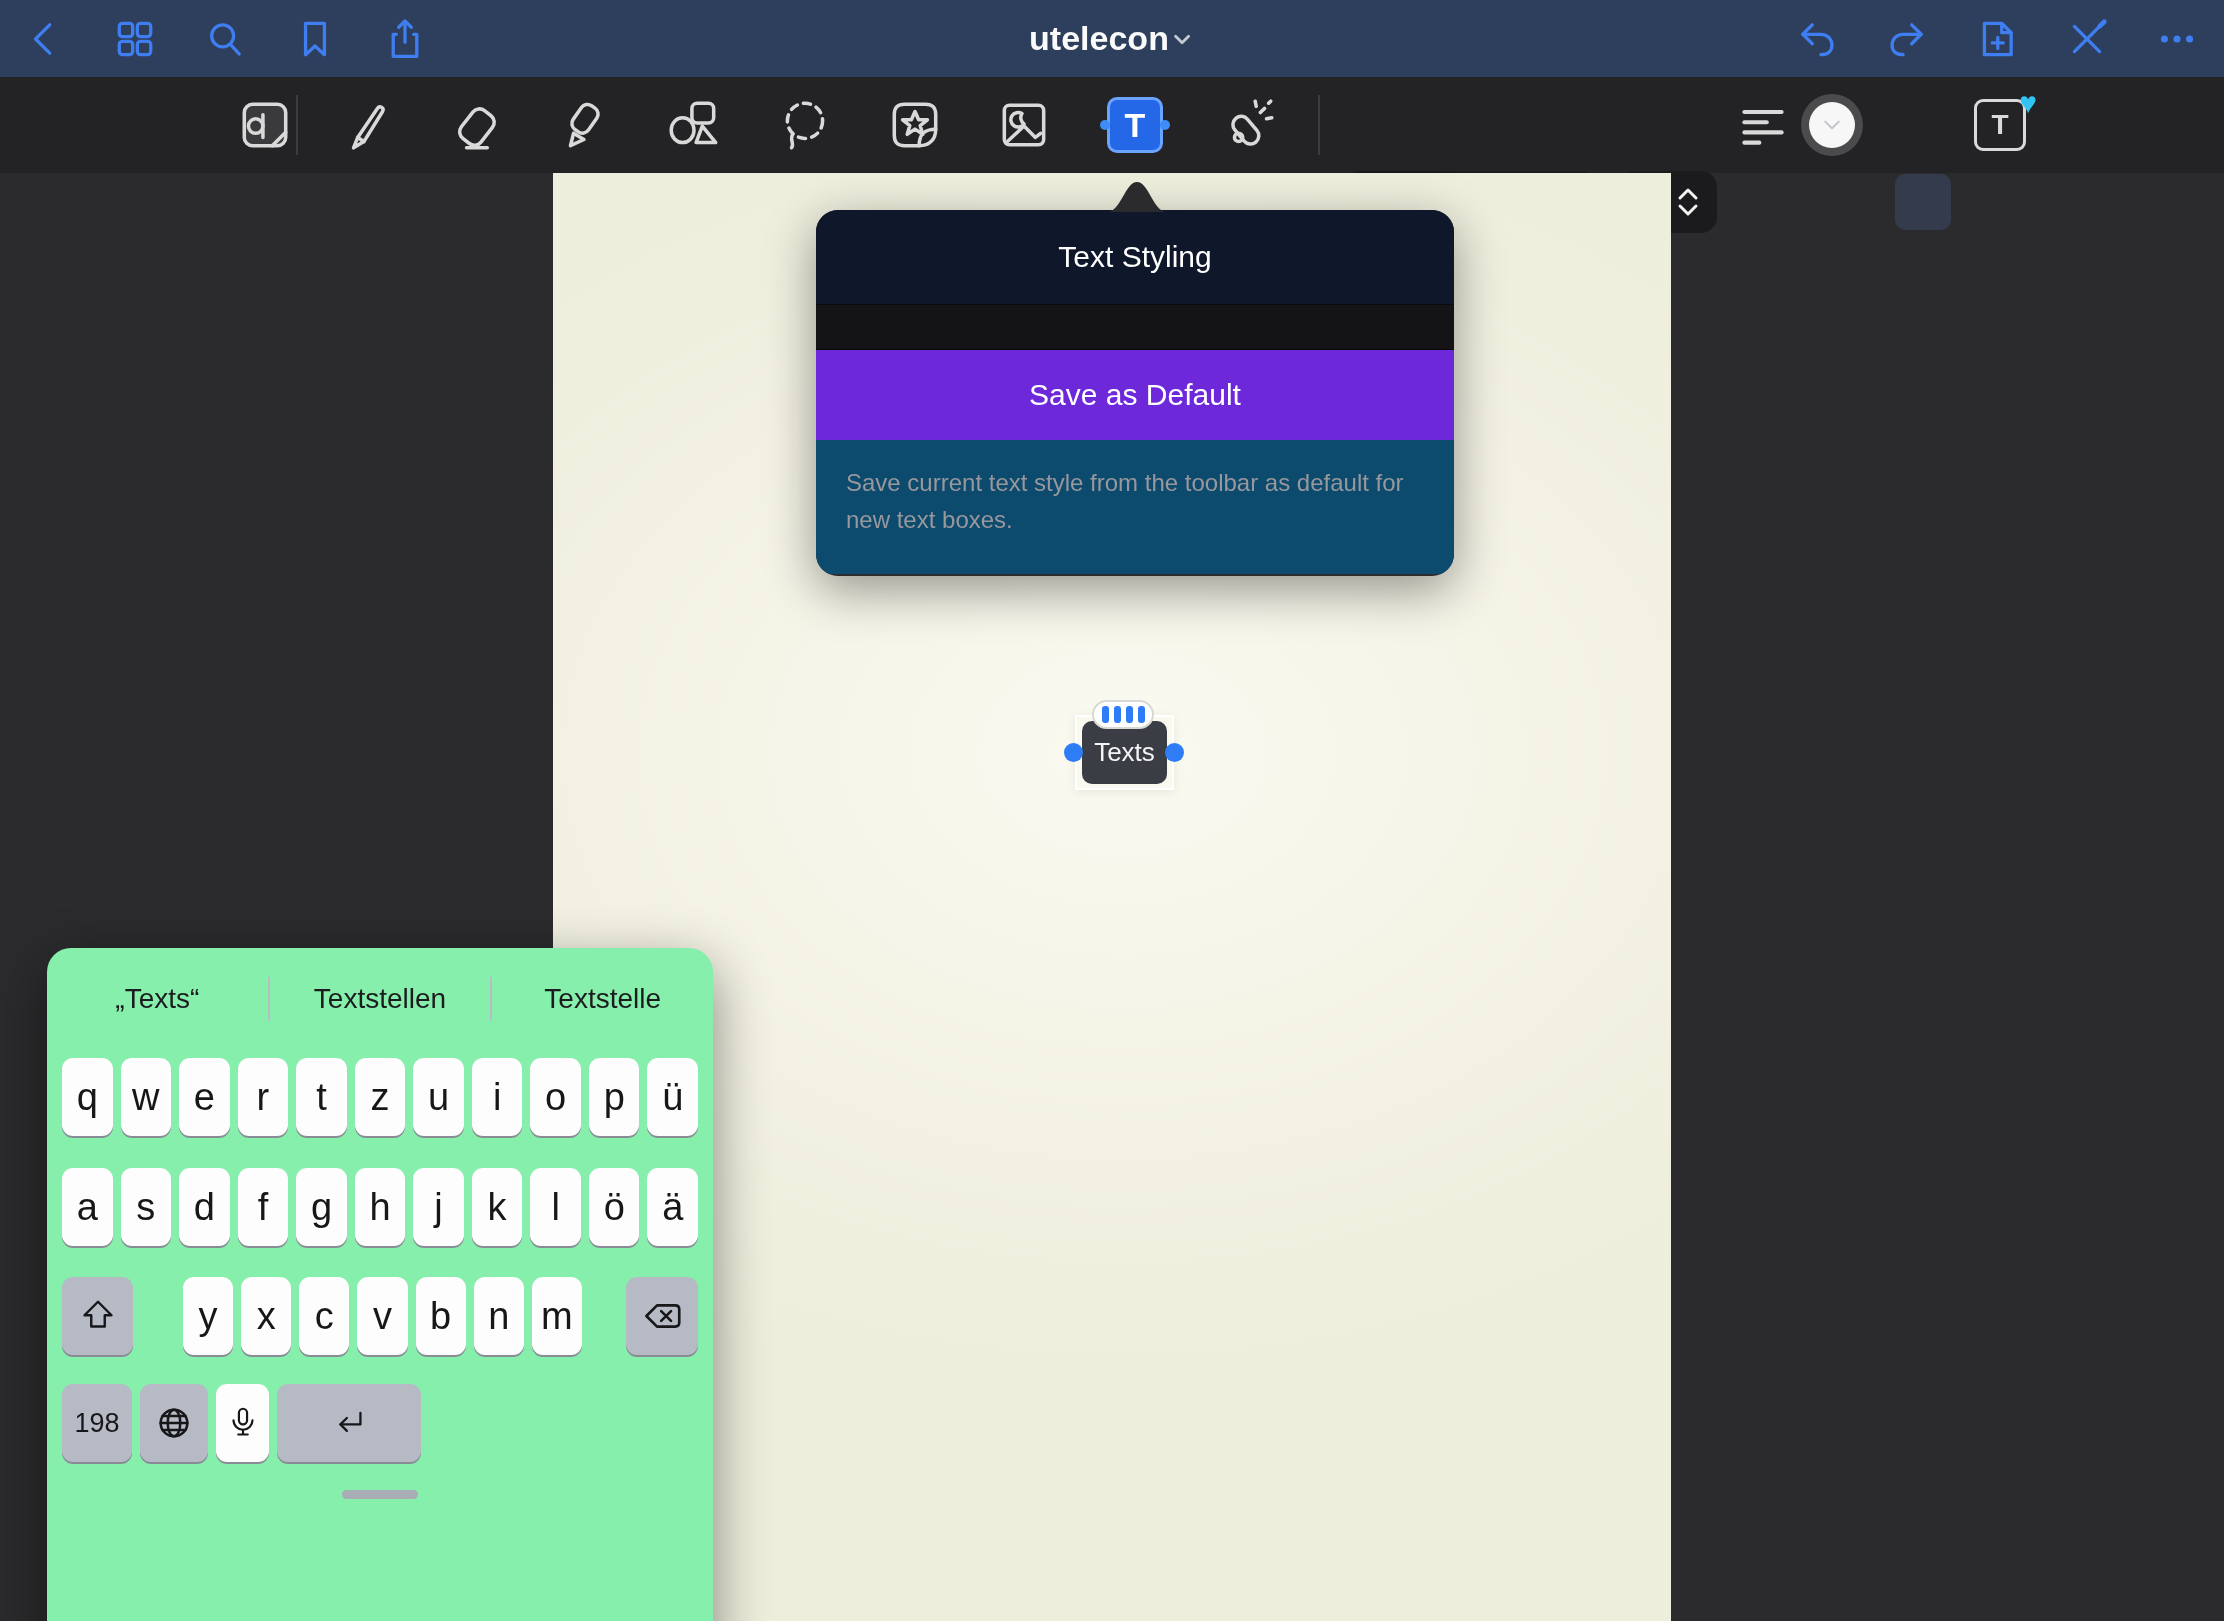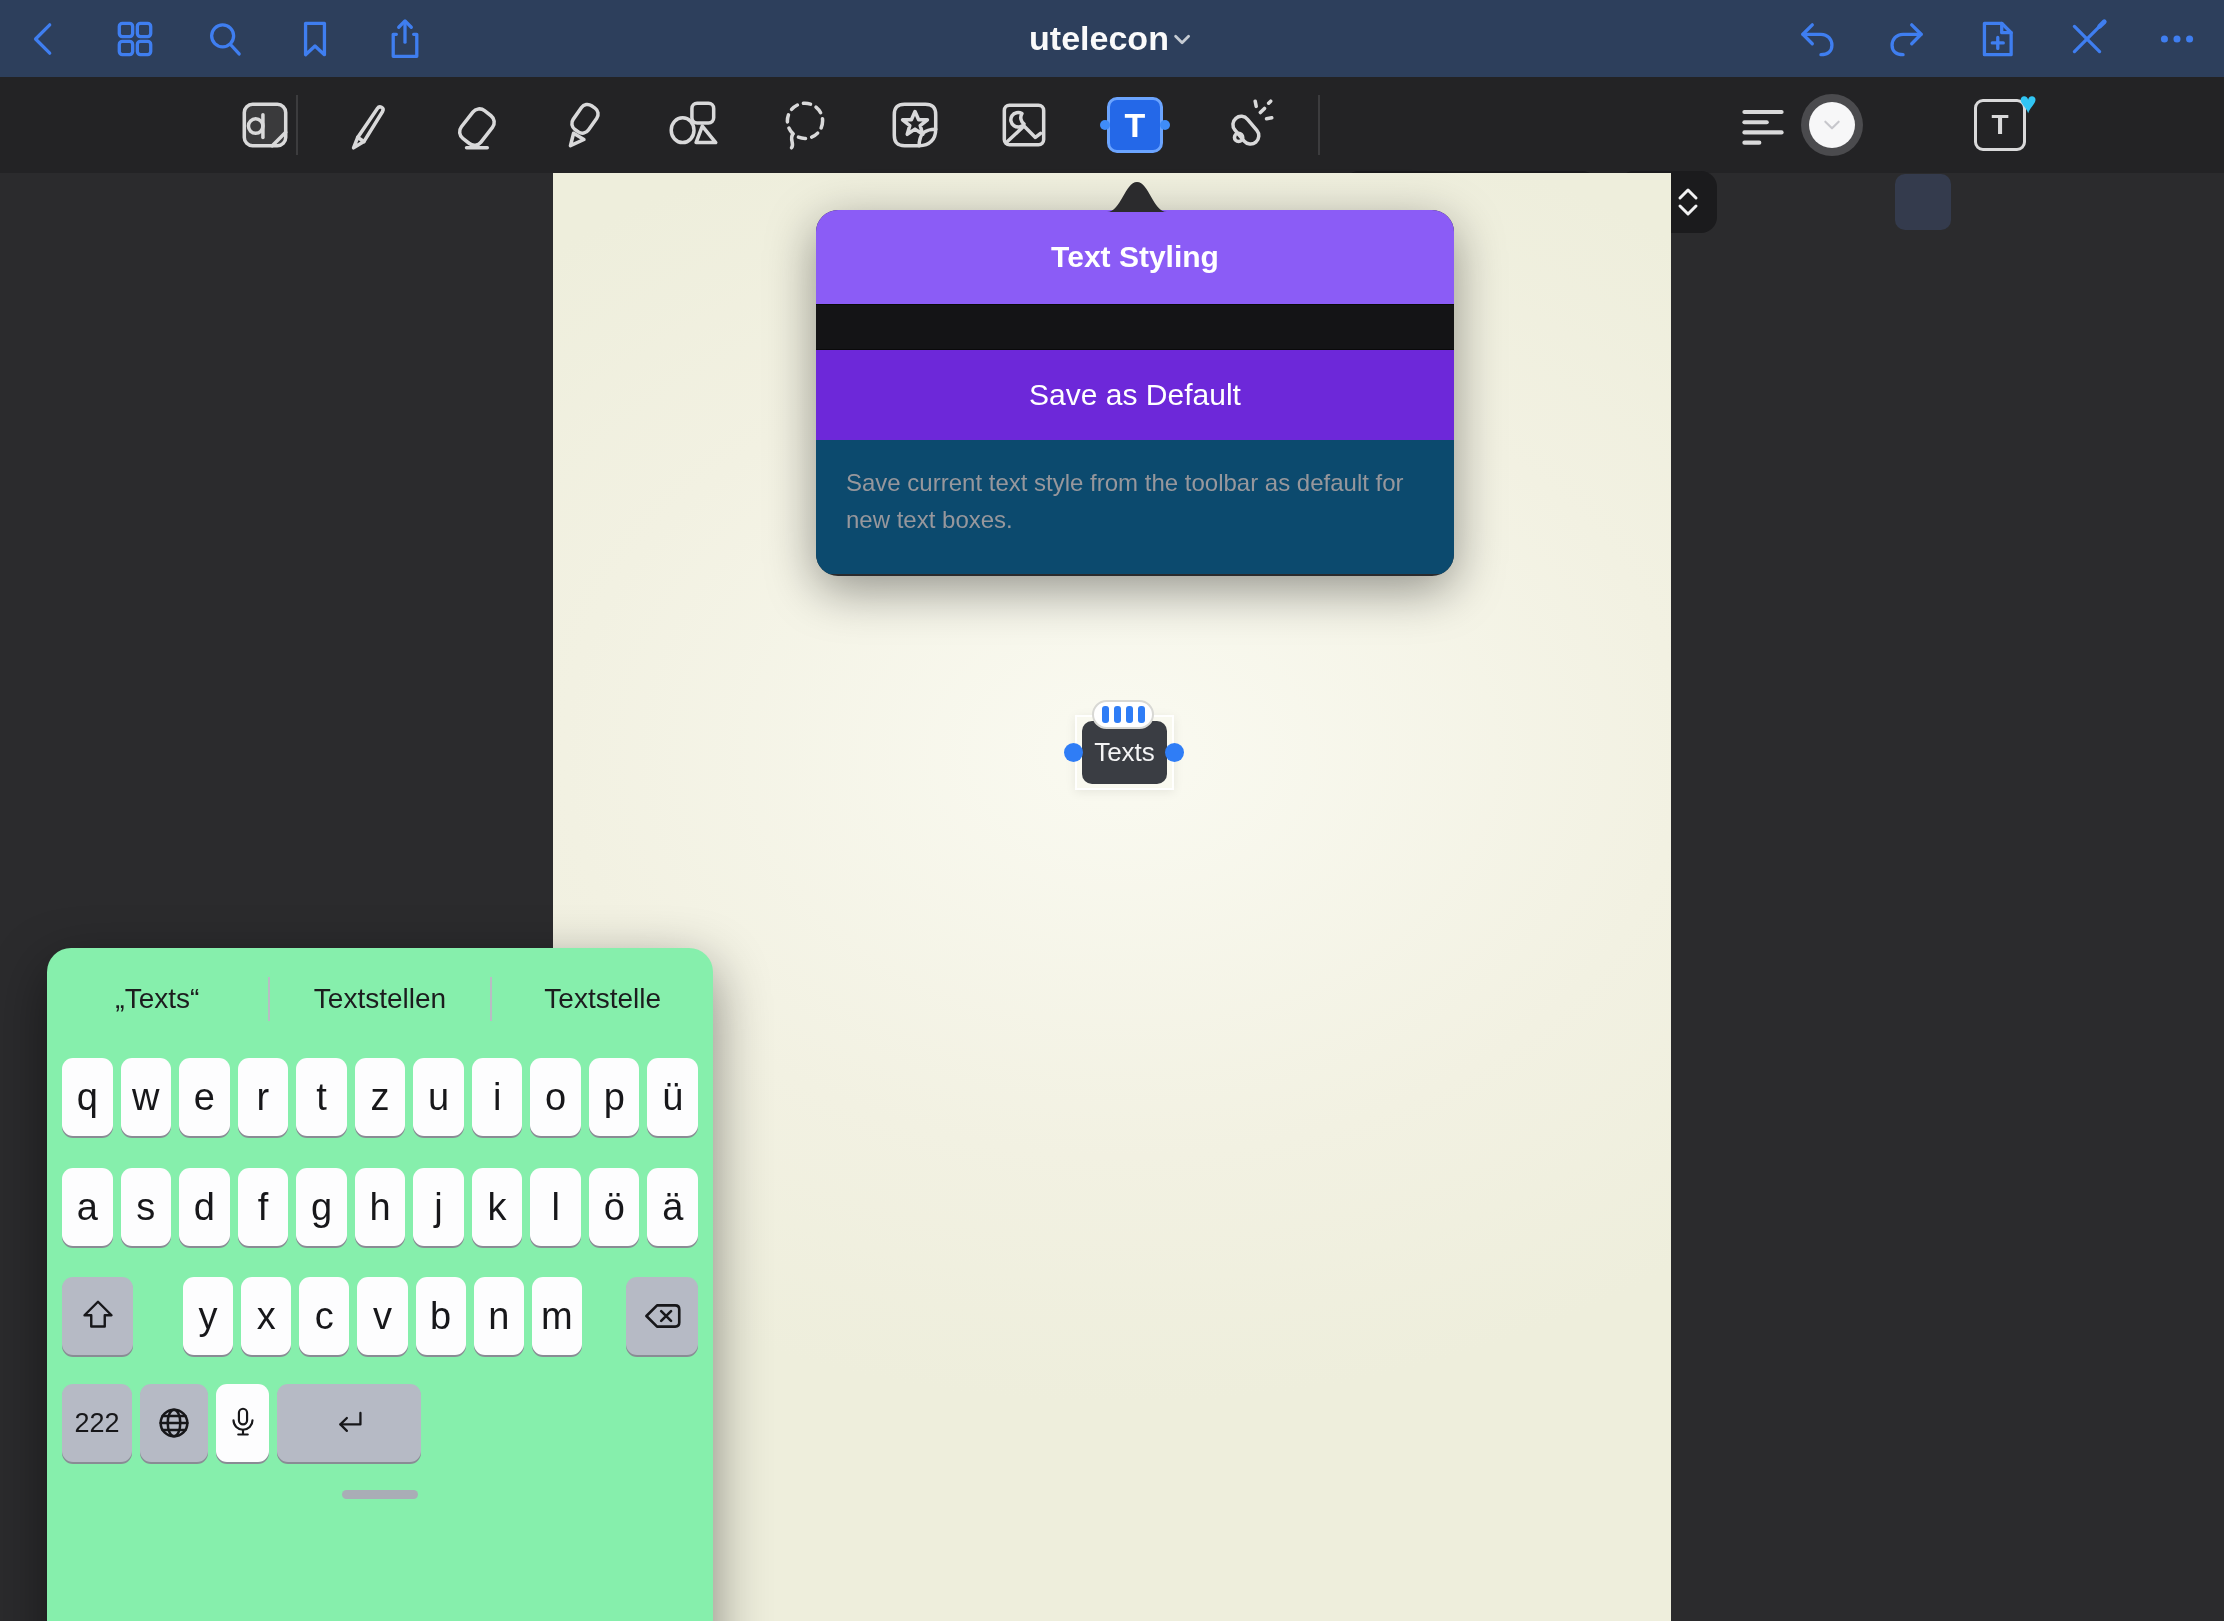--- a/index.html
+++ b/index.html
@@ -47,21 +47,21 @@
   
   .canvas { position:absolute; left:553px; top:173px; width:1118px; height:1448px;
             background:radial-gradient(900px 650px at 570px 580px, #fafaf1 0%, #f2f1e2 62%, #eeeedc 100%); }
 
   
   .popover { position:absolute; left:816px; top:210px; width:638px; height:366px;
              background:#2b2b2d; border-radius:22px; overflow:hidden;
              box-shadow:0 14px 50px rgba(0,0,0,0.40); z-index:5; }
   .popover-arrow { position:absolute; left:1107px; top:176px; z-index:6; }
   .pop-header { height:94px; display:flex; align-items:center; justify-content:center;
-                color:#ffffff; font-size:30px; font-weight:bold; background:#8b5cf6; }
+                color:#ffffff; font-size:30px; font-weight:normal; background:#0f172a; }
   .pop-band { height:46px; background:#141416; border-top:1px solid #0a0a0a; border-bottom:1px solid #0a0a0a; }
   .pop-btn { height:90px; display:flex; align-items:center; justify-content:center;
              color:#ffffff; font-size:30px; background:#6d28d9; }
   .pop-desc { height:134px; background:#0c4a6e; padding:24px 30px 0 30px;
               color:#97979c; font-size:24px; line-height:37px; }
   .pop-desc .inner-text { max-width:585px; display:block; }
 
   
   .sel-frame { position:absolute; left:1075px; top:715px; width:99px; height:75px;
                border:2px solid rgba(255,255,255,0.9); box-shadow:0 2px 10px rgba(0,0,0,0.08); z-index:3; }
@@ -368,21 +368,21 @@
       <div class="spacer" style="width:28px"></div>
       <div class="key gray" style="width:72px">
         <svg width="46" height="46" viewBox="0 0 56 56">
             <path d="M22 15 H44 C47 15 49 17 49 20 V36 C49 39 47 41 44 41 H22 L9 28 Z"></path>
             <path d="M27 22 L39 34 M39 22 L27 34"></path>
           </svg>
       </div>
     </div>
 
     <div class="krow" style="top:436px">
-      <div class="key gray" style="width:70px; font-size:27px;">222</div>
+      <div class="key gray" style="width:70px; font-size:27px;">198</div>
       <div class="key gray" style="width:68px">
         <svg width="44" height="44" viewBox="0 0 56 56">
             <circle cx="28" cy="28" r="17"></circle>
             <ellipse cx="28" cy="28" rx="8" ry="17"></ellipse>
             <path d="M11 28 H45 M13.5 19 H42.5 M13.5 37 H42.5"></path>
           </svg>
       </div>
       <div class="key fixed" style="width:53px">
         <svg width="38" height="38" viewBox="0 0 56 56">
             <rect x="22" y="7" width="12" height="23" rx="6"></rect>

